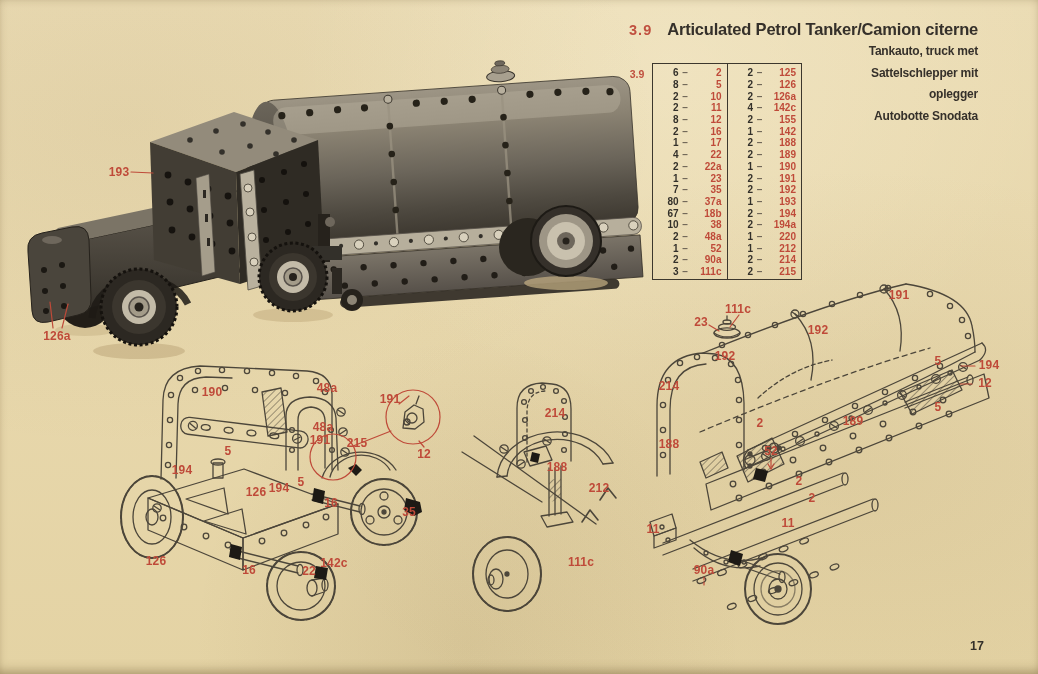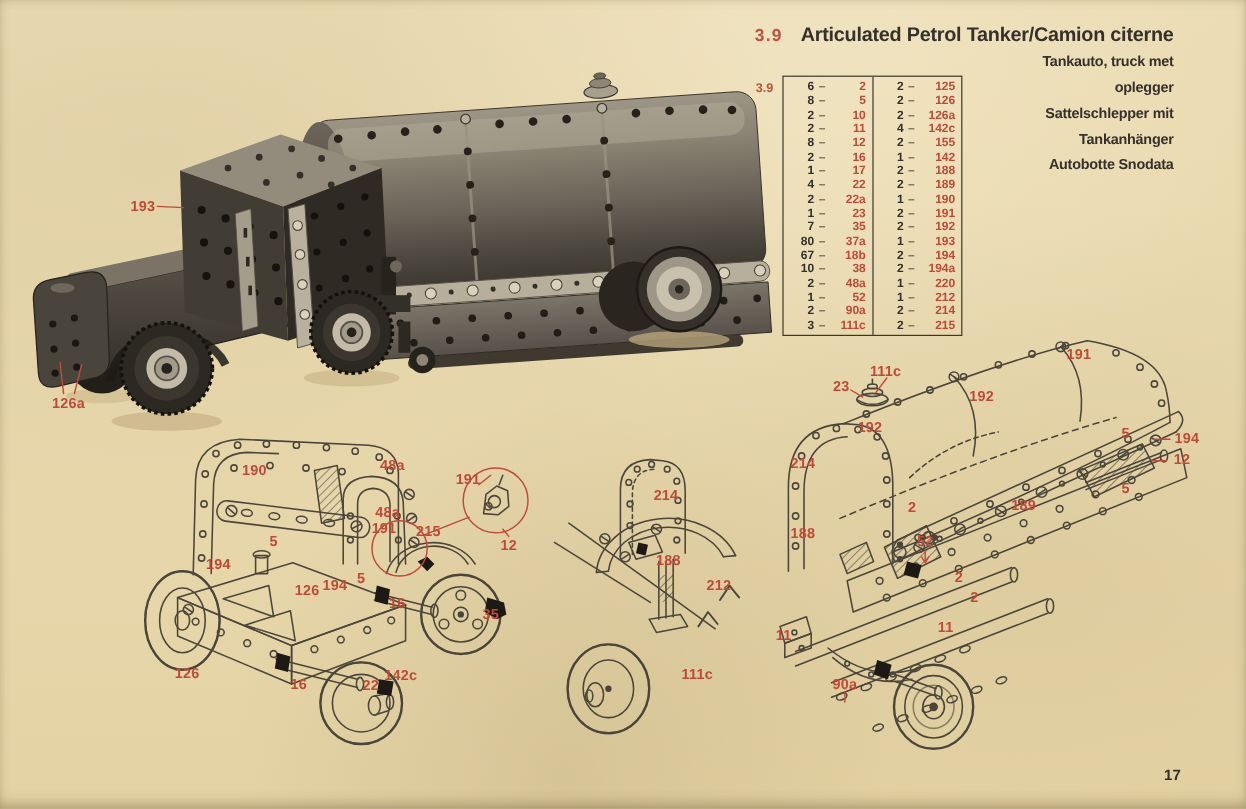--- a/index.html
+++ b/index.html
@@ -606,23 +606,22 @@
       <line x1="704" y1="577" x2="704" y2="585" stroke-dasharray="3 2"></line>
     </g>
   </svg>
 
   <div class="title-block">
     <div class="title-line1">
       <span class="model-no">3.9</span><span>Articulated Petrol Tanker/Camion citerne</span>
     </div>
     <div class="sub-lines">
         <div class="sub-line">Tankauto, truck met</div>
+        <div class="sub-line">Sattelschlepper mit</div>
         <div class="sub-line">oplegger</div>
-        <div class="sub-line">Sattelschlepper mit</div>
-        <div class="sub-line">Tankanhänger</div>
         <div class="sub-line">Autobotte Snodata</div>
       </div>
   </div>
 
   <span class="table-ref">3.9</span>
   <div class="parts-table">
     <div class="parts-col first">
         <div class="prow">
           <span class="qty">6</span>
           <span class="dash">–</span>

